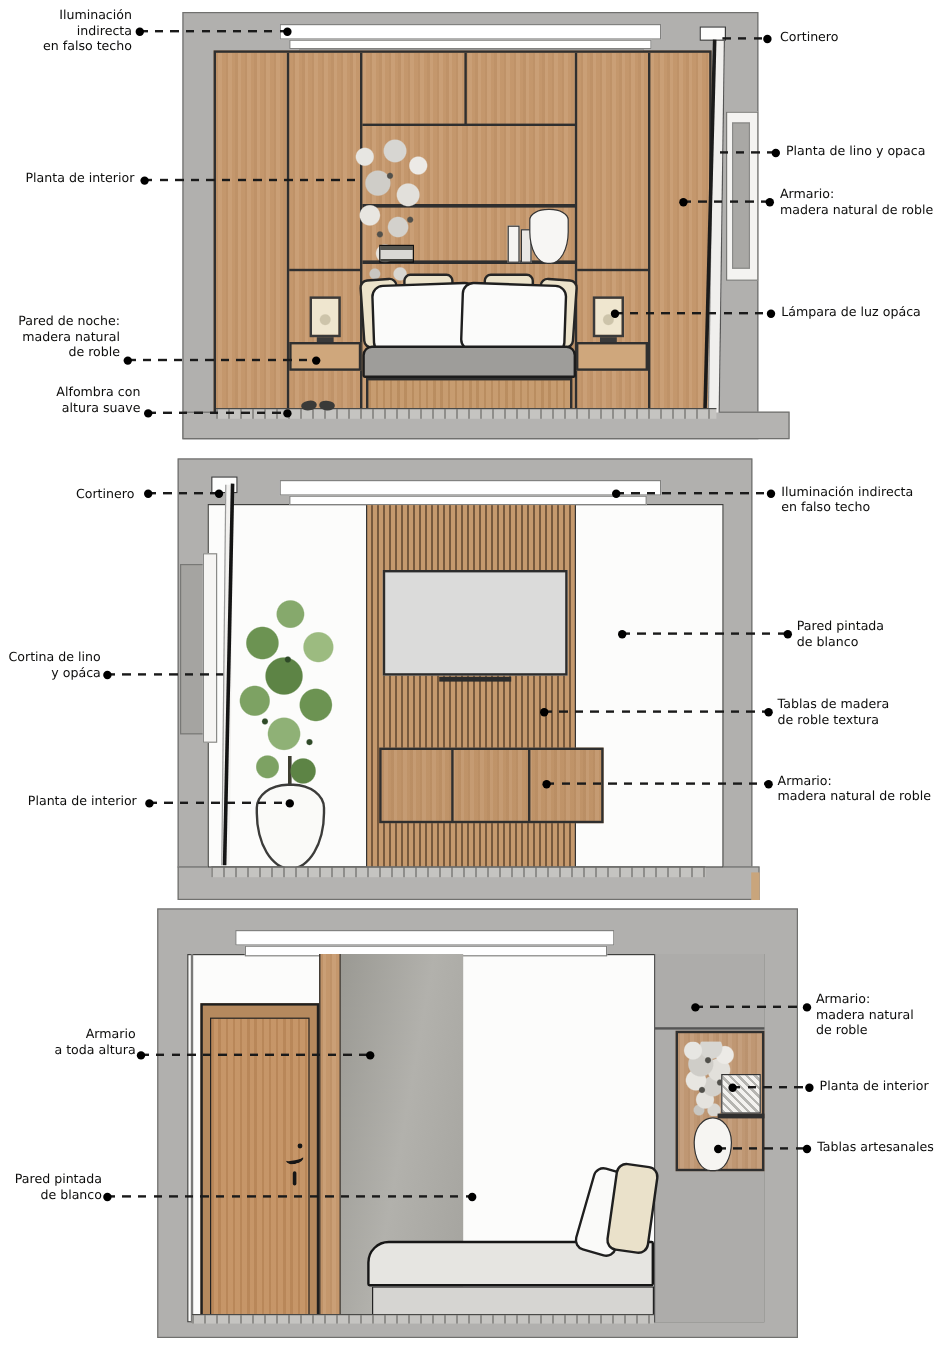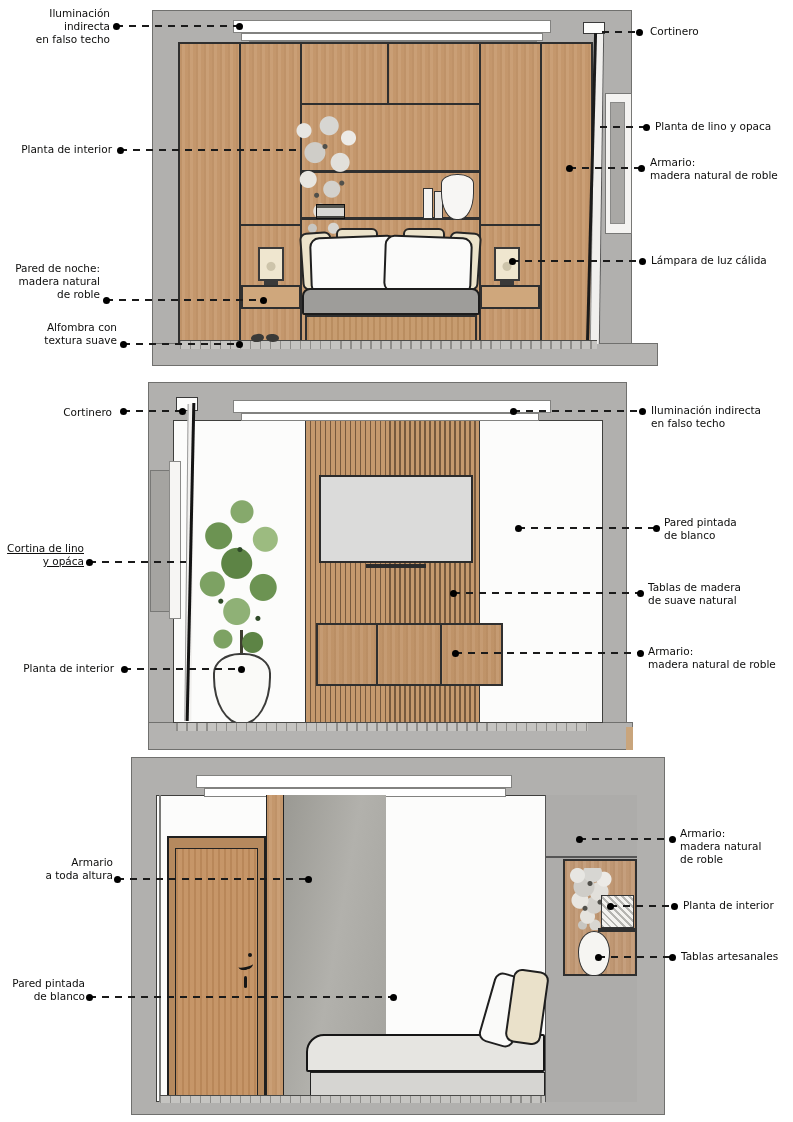--- a/index.html
+++ b/index.html
@@ -167,50 +167,50 @@
   <div class="d" style="left:116.5px;top:146.5px;"></div>
 
   <div class="lb ra" style="right:693px;top:262px;">Pared de noche:
 madera natural
 de roble</div>
   <div class="ld" style="left:106px;top:299px;width:157px;"></div>
   <div class="d" style="left:102.5px;top:296.5px;"></div>
   <div class="d" style="left:259.5px;top:296.5px;"></div>
 
   <div class="lb ra" style="right:676px;top:321px;">Alfombra con
-textura suave</div>
+altura suave</div>
   <div class="ld" style="left:123px;top:343px;width:116px;"></div>
   <div class="d" style="left:119.5px;top:340.5px;"></div>
   <div class="d" style="left:235.5px;top:340.5px;"></div>
 
   <div class="lb" style="left:650px;top:25px;">Cortinero</div>
   <div class="ld" style="left:602px;top:31px;width:37px;"></div>
   <div class="d" style="left:635.5px;top:28.5px;"></div>
 
   <div class="lb" style="left:655px;top:120px;">Planta de lino y opaca</div>
   <div class="ld" style="left:600px;top:126px;width:46px;"></div>
   <div class="d" style="left:642.5px;top:123.5px;"></div>
 
   <div class="lb" style="left:650px;top:156px;">Armario:
 madera natural de roble</div>
   <div class="ld" style="left:569px;top:167px;width:72px;"></div>
   <div class="d" style="left:565.5px;top:164.5px;"></div>
   <div class="d" style="left:637.5px;top:164.5px;"></div>
 
-  <div class="lb" style="left:651px;top:254px;">Lámpara de luz cálida</div>
+  <div class="lb" style="left:651px;top:254px;">Lámpara de luz opáca</div>
   <div class="ld" style="left:512px;top:260px;width:130px;"></div>
   <div class="d" style="left:508.5px;top:257.5px;"></div>
   <div class="d" style="left:638.5px;top:257.5px;"></div>
 
   <div class="lb ra" style="right:681px;top:406px;">Cortinero</div>
   <div class="ld" style="left:123px;top:410px;width:59px;"></div>
   <div class="d" style="left:119.5px;top:407.5px;"></div>
   <div class="d" style="left:178.5px;top:407.5px;"></div>
 
-  <div class="lb ra" style="right:709px;top:542px;text-decoration:underline;">Cortina de lino
+  <div class="lb ra" style="right:709px;top:542px;">Cortina de lino
 y opáca</div>
   <div class="ld" style="left:89px;top:561px;width:97px;"></div>
   <div class="d" style="left:85.5px;top:558.5px;"></div>
 
   <div class="lb ra" style="right:679px;top:662px;">Planta de interior</div>
   <div class="ld" style="left:124px;top:668px;width:117px;"></div>
   <div class="d" style="left:120.5px;top:665.5px;"></div>
   <div class="d" style="left:237.5px;top:665.5px;"></div>
 
   <div class="lb" style="left:651px;top:404px;">Iluminación indirecta
@@ -219,21 +219,21 @@
   <div class="d" style="left:509.5px;top:407.5px;"></div>
   <div class="d" style="left:638.5px;top:407.5px;"></div>
 
   <div class="lb" style="left:664px;top:516px;">Pared pintada
 de blanco</div>
   <div class="ld" style="left:518px;top:527px;width:138px;"></div>
   <div class="d" style="left:514.5px;top:524.5px;"></div>
   <div class="d" style="left:652.5px;top:524.5px;"></div>
 
   <div class="lb" style="left:648px;top:581px;">Tablas de madera
-de suave natural</div>
+de roble textura</div>
   <div class="ld" style="left:453px;top:592px;width:187px;"></div>
   <div class="d" style="left:449.5px;top:589.5px;"></div>
   <div class="d" style="left:636.5px;top:589.5px;"></div>
 
   <div class="lb" style="left:648px;top:645px;">Armario:
 madera natural de roble</div>
   <div class="ld" style="left:455px;top:652px;width:185px;"></div>
   <div class="d" style="left:451.5px;top:649.5px;"></div>
   <div class="d" style="left:636.5px;top:649.5px;"></div>
 

